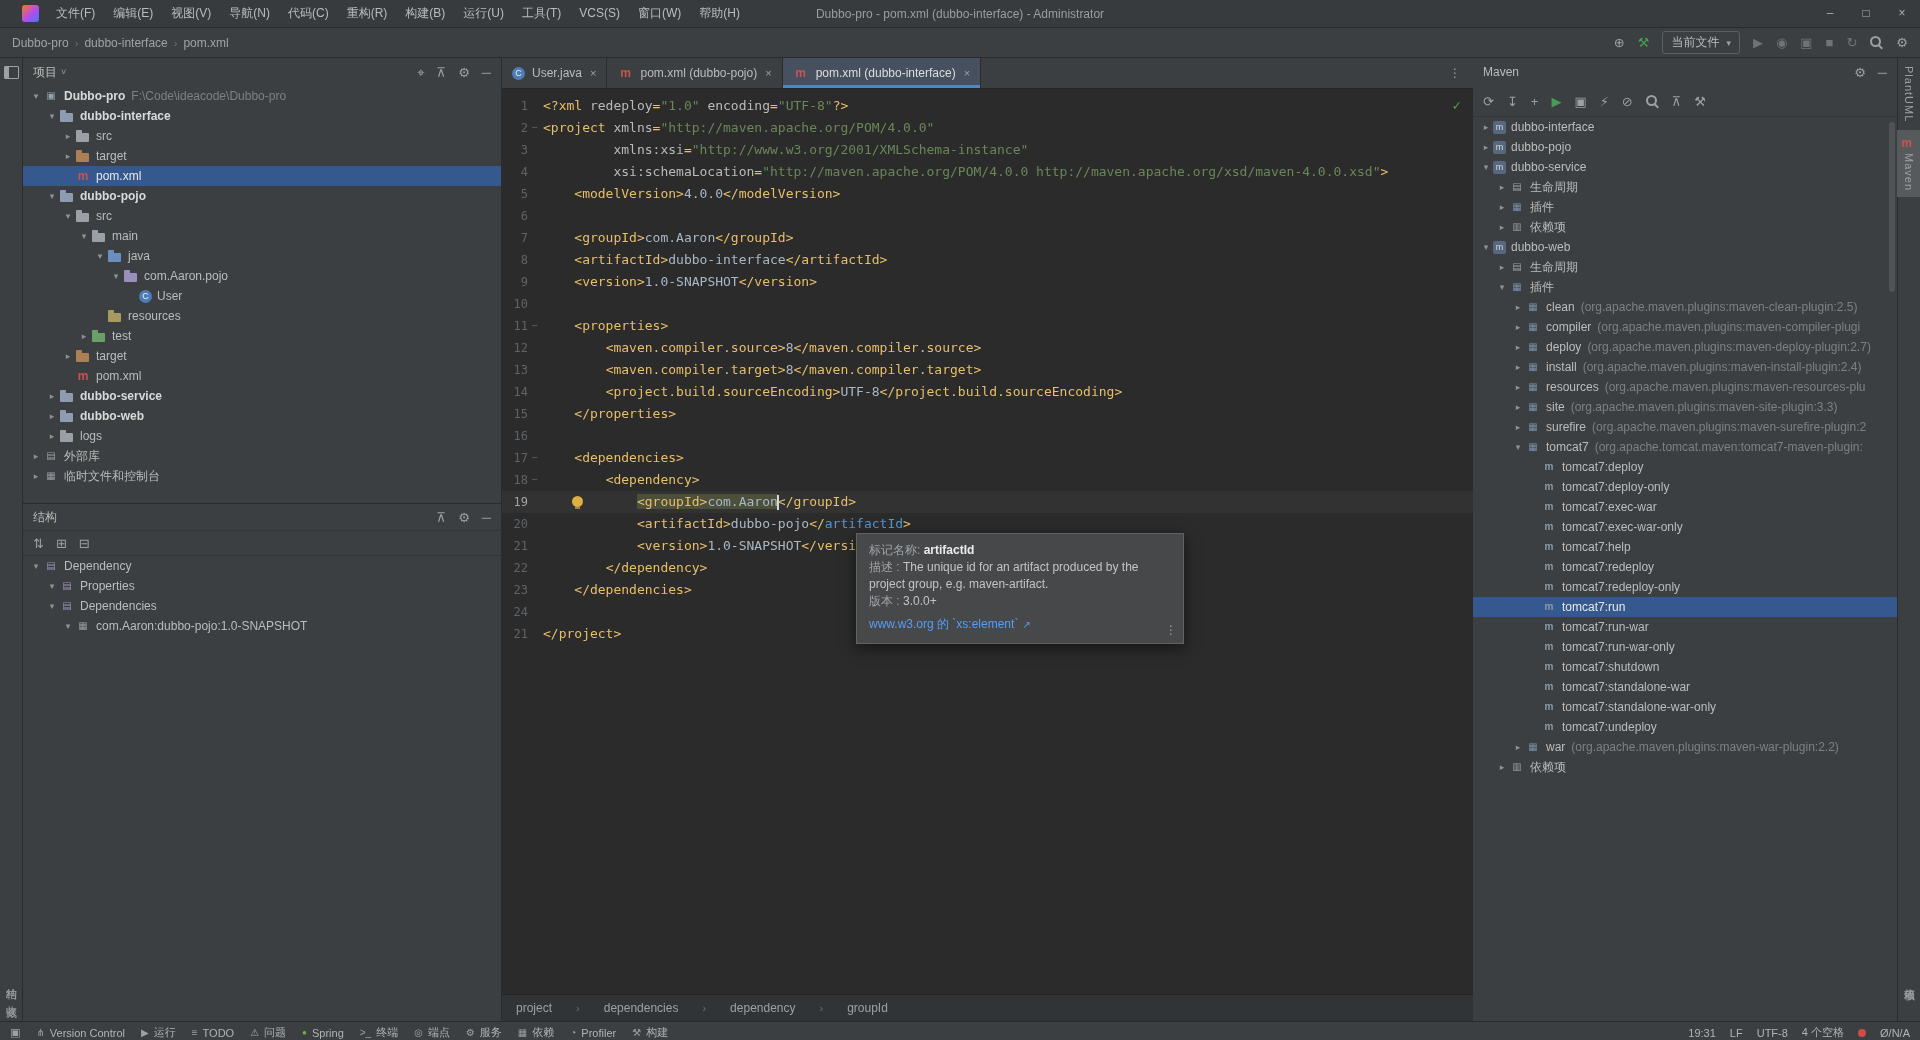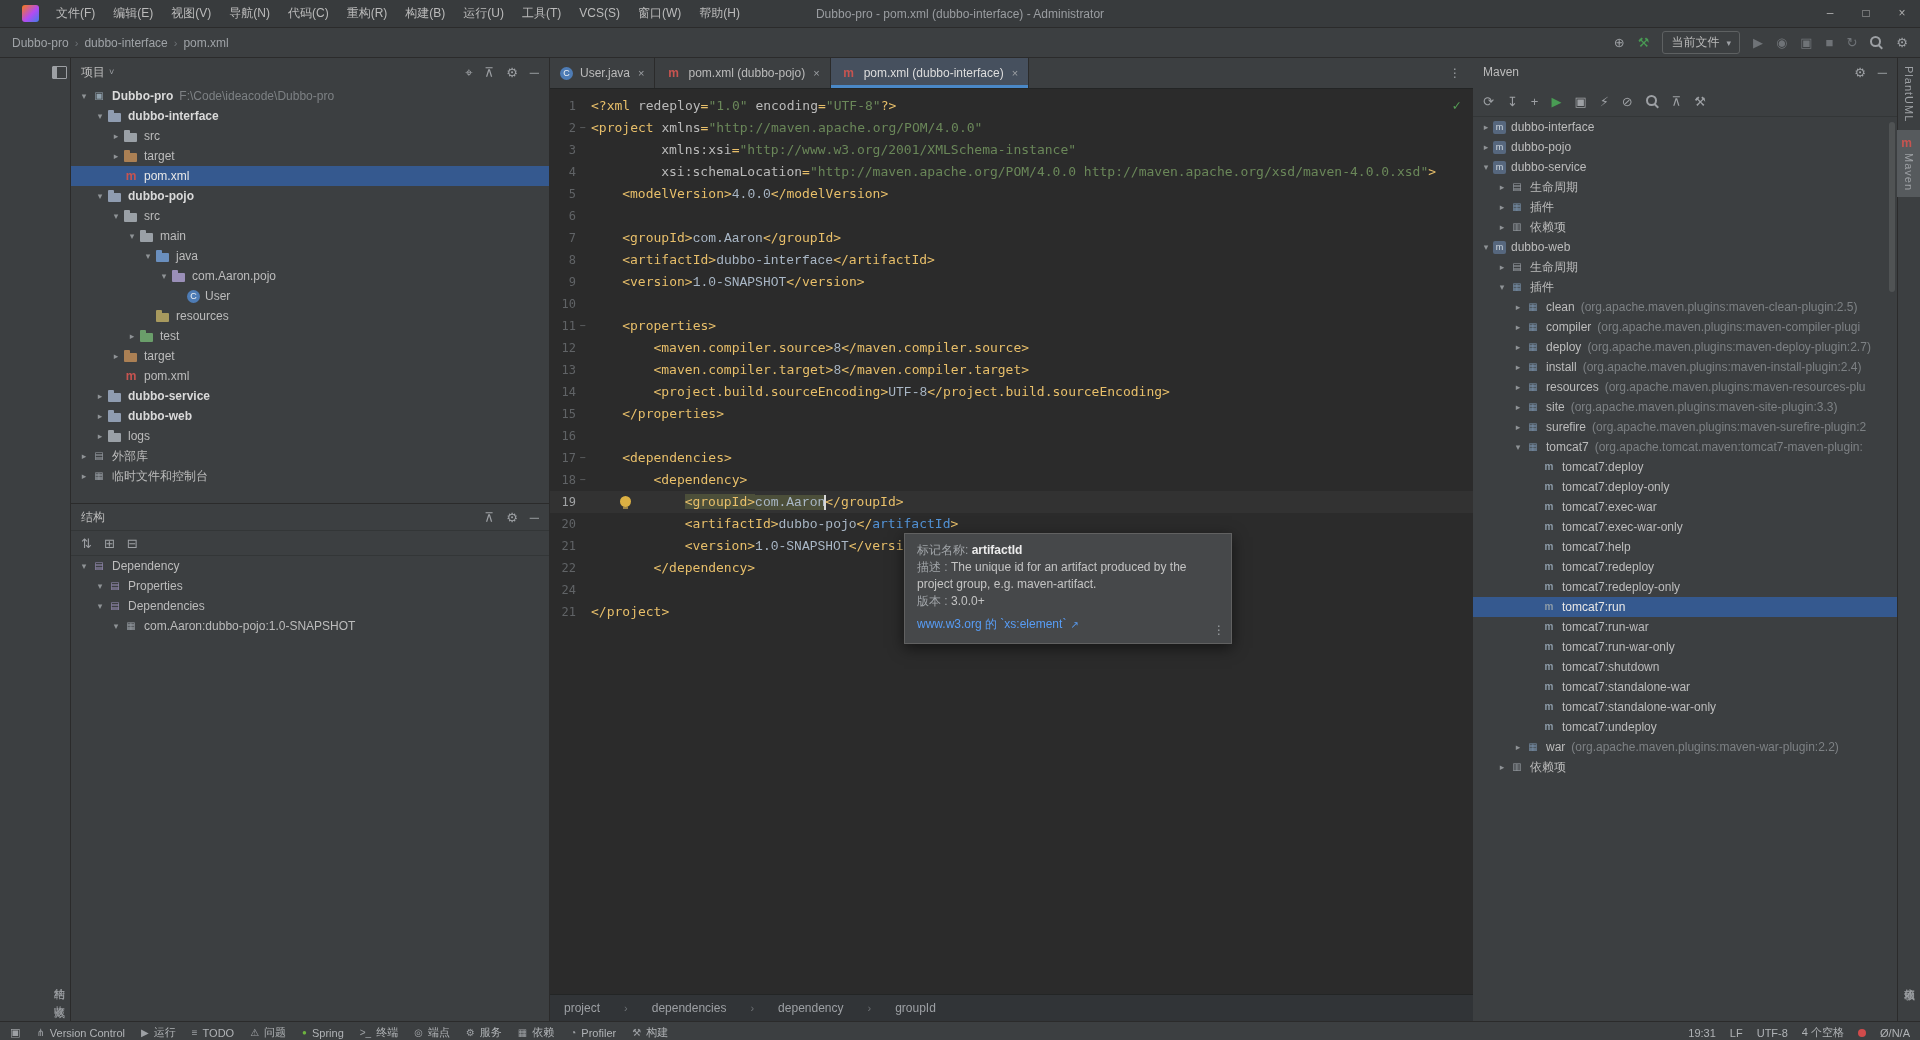--- a/index.html
+++ b/index.html
@@ -24,21 +24,21 @@
   .gicon{color:#9da0a4;font-size:13px;line-height:1;}
   .gicon.green{color:#499c54;}
   .gicon.dim{color:#6f7377;}
   .combo{display:flex;align-items:center;gap:7px;border:1px solid #5e6162;border-radius:3px;padding:2px 8px;color:#bbbbbb;}
   .combo-caret{font-size:9px;color:#9da0a4;}
   .mag{width:13px;height:13px;position:relative;display:inline-block;}
   .mag::before{content:"";position:absolute;width:7px;height:7px;border:2px solid #9da0a4;border-radius:50%;left:0;top:0;}
   .mag::after{content:"";position:absolute;width:5px;height:2px;background:#9da0a4;transform:rotate(45deg);left:8px;top:10px;}
 
   
-  .content{display:flex;height:963px;padding-left:48px;}
+  .content{display:flex;height:963px;}
   .stripe{width:22px;background:#3c3f41;display:flex;flex-direction:column;align-items:center;flex:none;}
   .stripe.left{border-right:1px solid #2b2b2b;}
   .stripe.right{border-left:1px solid #2b2b2b;}
   .tw-btn{padding:6px 2px;display:flex;flex-direction:column;align-items:center;gap:3px;}
   .tw-btn.active{background:#565a5d;}
   .vlabel{writing-mode:vertical-rl;font-size:11px;color:#9da0a4;padding:8px 0;letter-spacing:1px;}
   .stripe .spacer{margin-top:auto;}
   .prj-icon{width:13px;height:11px;border:1px solid #9da0a4;border-radius:1px;position:relative;margin:8px 0 2px 0;}
   .prj-icon::before{content:"";position:absolute;left:0;top:0;bottom:0;width:4px;background:#9da0a4;}
 
@@ -93,21 +93,21 @@
   .code{position:relative;flex:1;overflow:hidden;padding-top:6px;font-family:"DejaVu Sans Mono","Liberation Mono",monospace;font-size:13px;}
   .line{height:22px;line-height:22px;white-space:pre;display:flex;position:relative;}
   .line.cl{background:#323232;}
   .line .ln{width:26px;text-align:right;color:#606366;flex:none;font-size:12px;font-family:"DejaVu Sans Mono","Liberation Mono",monospace;}
   .line.cl .ln{color:#a1a3a5;}
   .line .fold{width:13px;text-align:center;color:#606366;flex:none;font-size:10px;}
   .line .lt{padding-left:2px;}
   .ct{color:#e8bf6a;}
   .ca{color:#bababa;}
   .cs{color:#6a8759;}
-  .cx{color:#a9b7c6;font-family:Liberation Mono, monospace;}
+  .cx{color:#a9b7c6;}
   .cb{color:#5394d8;}
   .hl{background:#4c4f3a;}
   .caret{display:inline-block;width:2px;height:15px;background:#d8d8d8;vertical-align:middle;margin:0 -1px;}
   .bulb{position:absolute;left:70px;top:5px;width:11px;height:11px;border-radius:50%;background:#dcb043;}
   .bulb::after{content:"";position:absolute;left:3px;bottom:-2px;width:5px;height:2px;background:#9b8348;}
   .check{position:absolute;top:8px;right:12px;color:#549c54;font-size:14px;}
   .crumb-bottom{height:26px;display:flex;align-items:center;gap:24px;padding:0 14px;background:#313437;border-top:1px solid #232525;color:#9da0a4;flex:none;}
 
   
   .doc-popup{position:absolute;left:354px;top:475px;width:302px;background:#46484a;border:1px solid #616161;box-shadow:0 4px 14px rgba(0,0,0,.55);padding:8px 12px 10px 12px;line-height:17px;color:#bdbdbd;z-index:5;}
@@ -391,20 +391,21 @@
             <div class="line"><span class="ln">13</span><span class="fold"></span><span class="lt"><span class="cx">        </span><span class="ct">&lt;maven.compiler.target&gt;</span><span class="cx">8</span><span class="ct">&lt;/maven.compiler.target&gt;</span></span></div>
             <div class="line"><span class="ln">14</span><span class="fold"></span><span class="lt"><span class="cx">        </span><span class="ct">&lt;project.build.sourceEncoding&gt;</span><span class="cx">UTF-8</span><span class="ct">&lt;/project.build.sourceEncoding&gt;</span></span></div>
             <div class="line"><span class="ln">15</span><span class="fold"></span><span class="lt"><span class="cx">    </span><span class="ct">&lt;/properties&gt;</span></span></div>
             <div class="line"><span class="ln">16</span><span class="fold"></span><span class="lt"></span></div>
             <div class="line"><span class="ln">17</span><span class="fold">−</span><span class="lt"><span class="cx">    </span><span class="ct">&lt;dependencies&gt;</span></span></div>
             <div class="line"><span class="ln">18</span><span class="fold">−</span><span class="lt"><span class="cx">        </span><span class="ct">&lt;dependency&gt;</span></span></div>
             <div class="line cl"><span class="ln">19</span><span class="fold"></span><span class="lt"><span class="cx">            </span><span class="ct hl">&lt;groupId&gt;</span><span class="cx hl">com.Aaron</span><span class="caret"></span><span class="ct">&lt;/groupId&gt;</span></span><span class="bulb"></span></div>
             <div class="line"><span class="ln">20</span><span class="fold"></span><span class="lt"><span class="cx">            </span><span class="ct">&lt;artifactId&gt;</span><span class="cx">dubbo-pojo</span><span class="ct">&lt;/</span><span class="cb">artifactId</span><span class="ct">&gt;</span></span></div>
             <div class="line"><span class="ln">21</span><span class="fold"></span><span class="lt"><span class="cx">            </span><span class="ct">&lt;version&gt;</span><span class="cx">1.0-SNAPSHOT</span><span class="ct">&lt;/version&gt;</span></span></div>
             <div class="line"><span class="ln">22</span><span class="fold"></span><span class="lt"><span class="cx">        </span><span class="ct">&lt;/dependency&gt;</span></span></div>
+            <div class="line"><span class="ln">23</span><span class="fold"></span><span class="lt"><span class="cx">    </span><span class="ct">&lt;/dependencies&gt;</span></span></div>
             <div class="line"><span class="ln">24</span><span class="fold"></span><span class="lt"></span></div>
             <div class="line"><span class="ln">21</span><span class="fold"></span><span class="lt"><span class="ct">&lt;/project&gt;</span></span></div>
           </div>
         <span class="check">✓</span>
       </div>
       <div class="crumb-bottom" id="editor-crumbs">
           <span class="crumb">project</span>
           <span class="crumb-sep">›</span>
           <span class="crumb">dependencies</span>
           <span class="crumb-sep">›</span>

